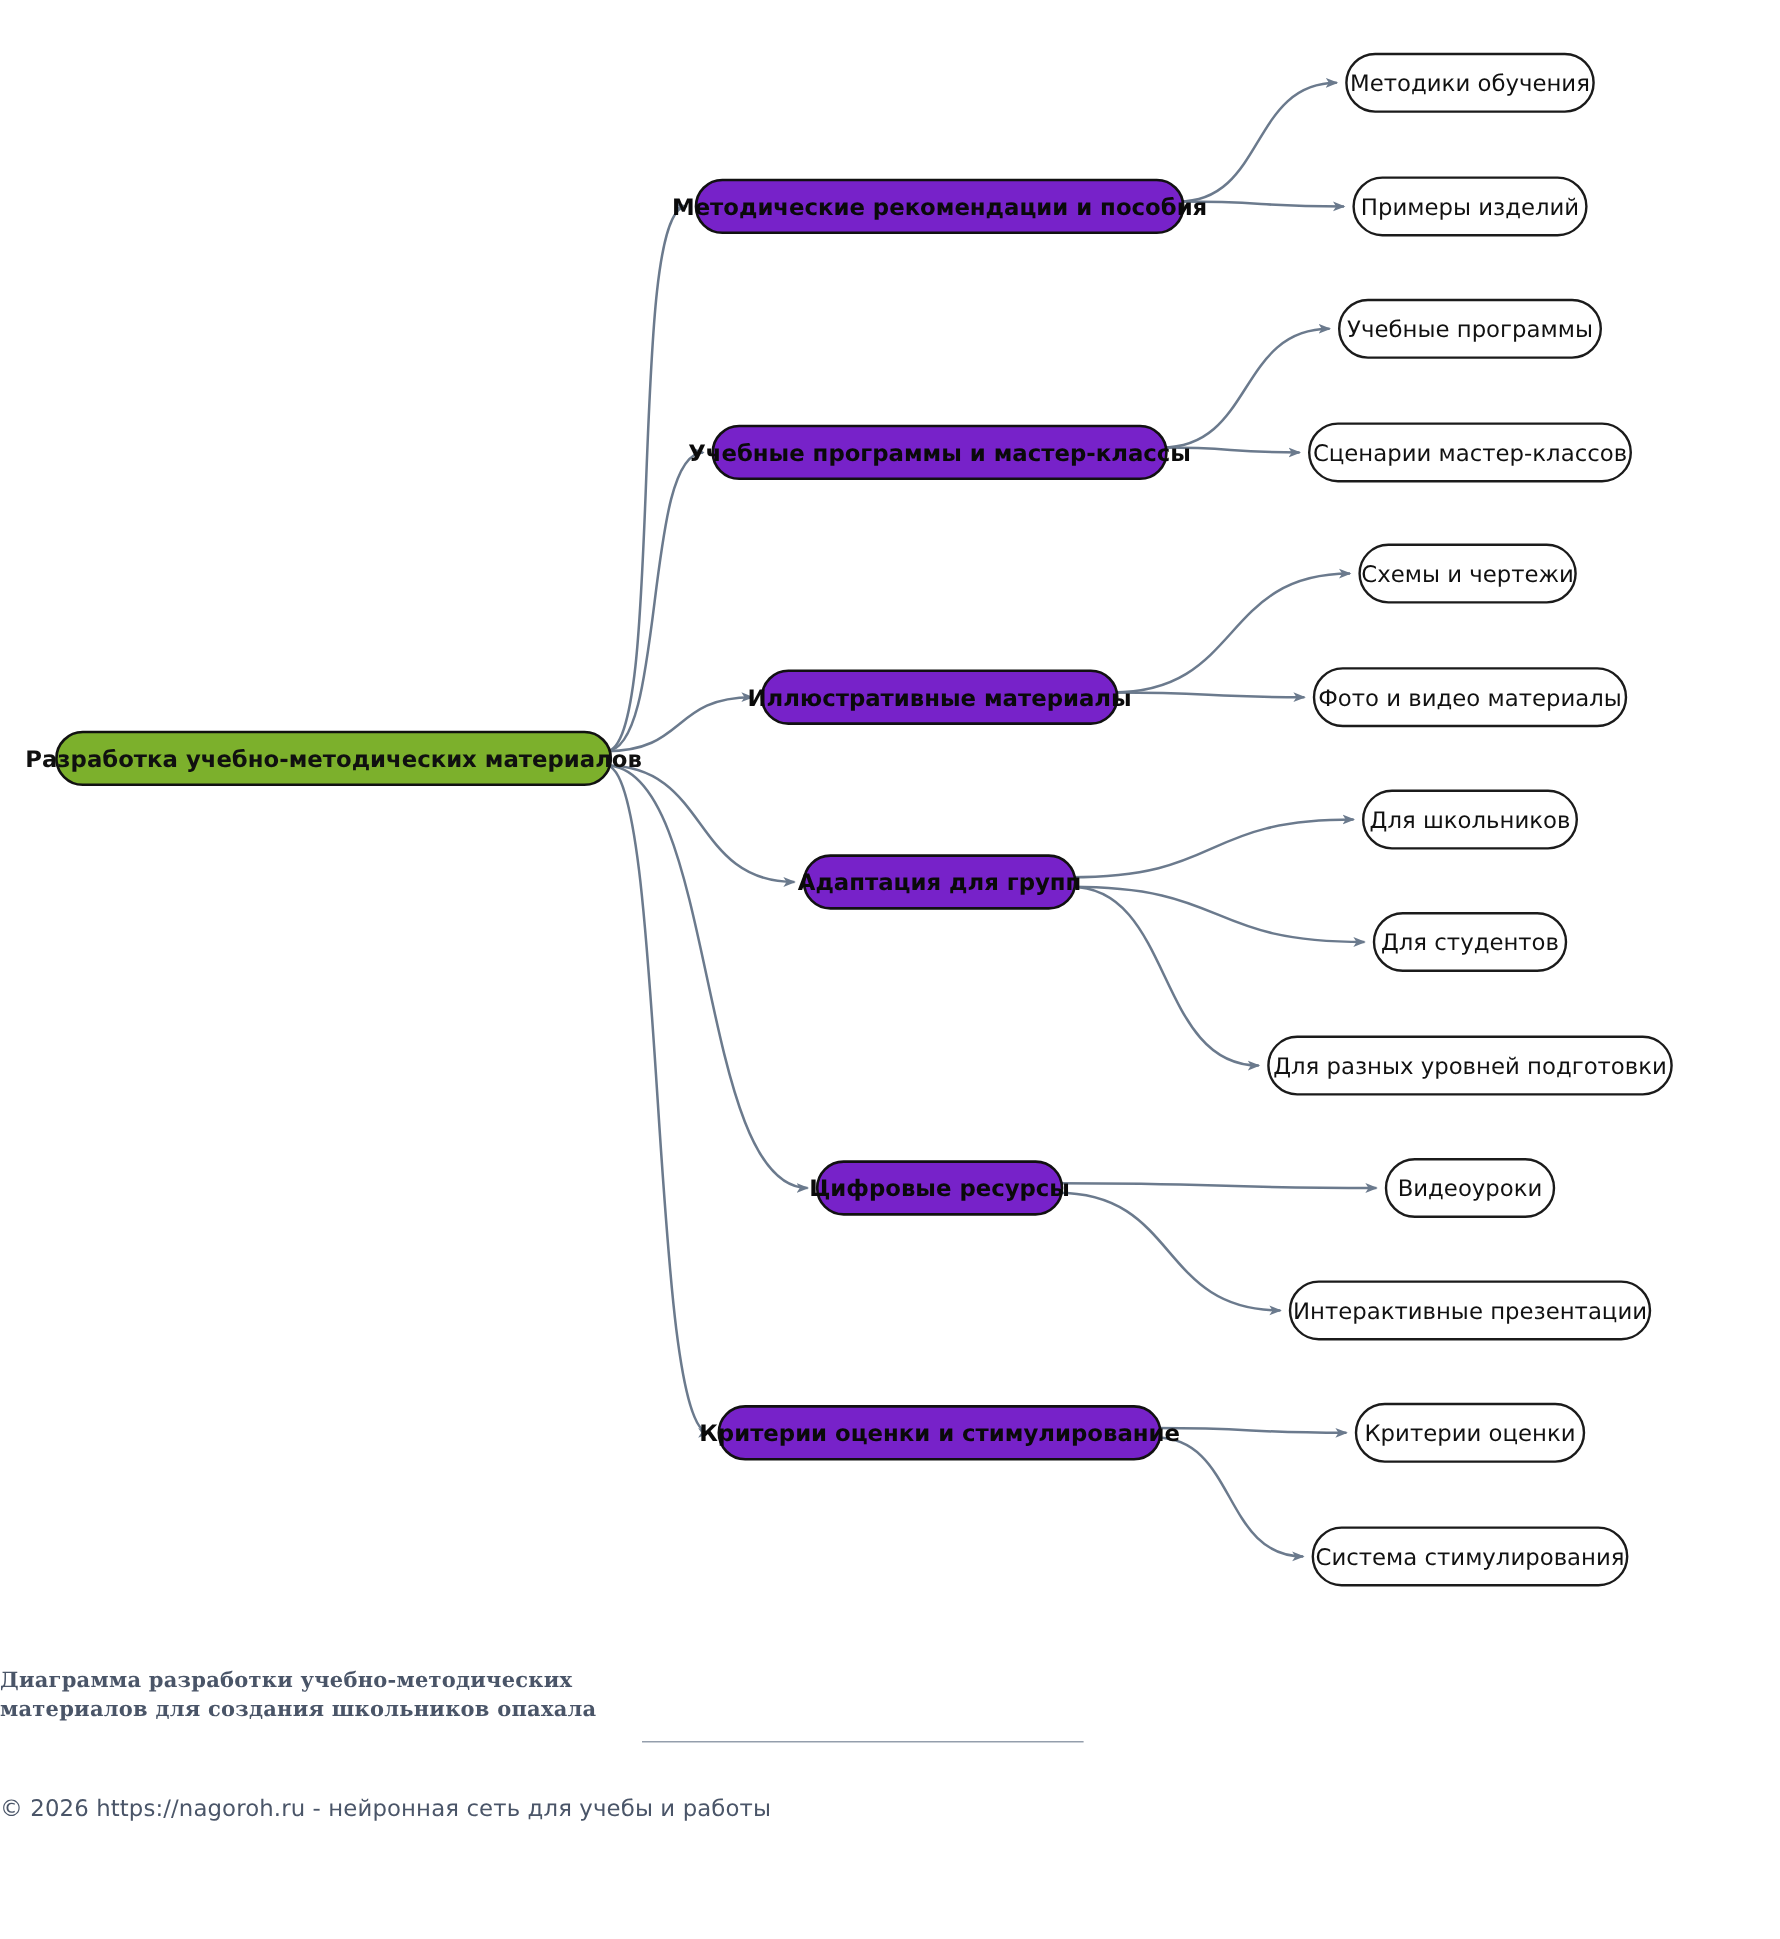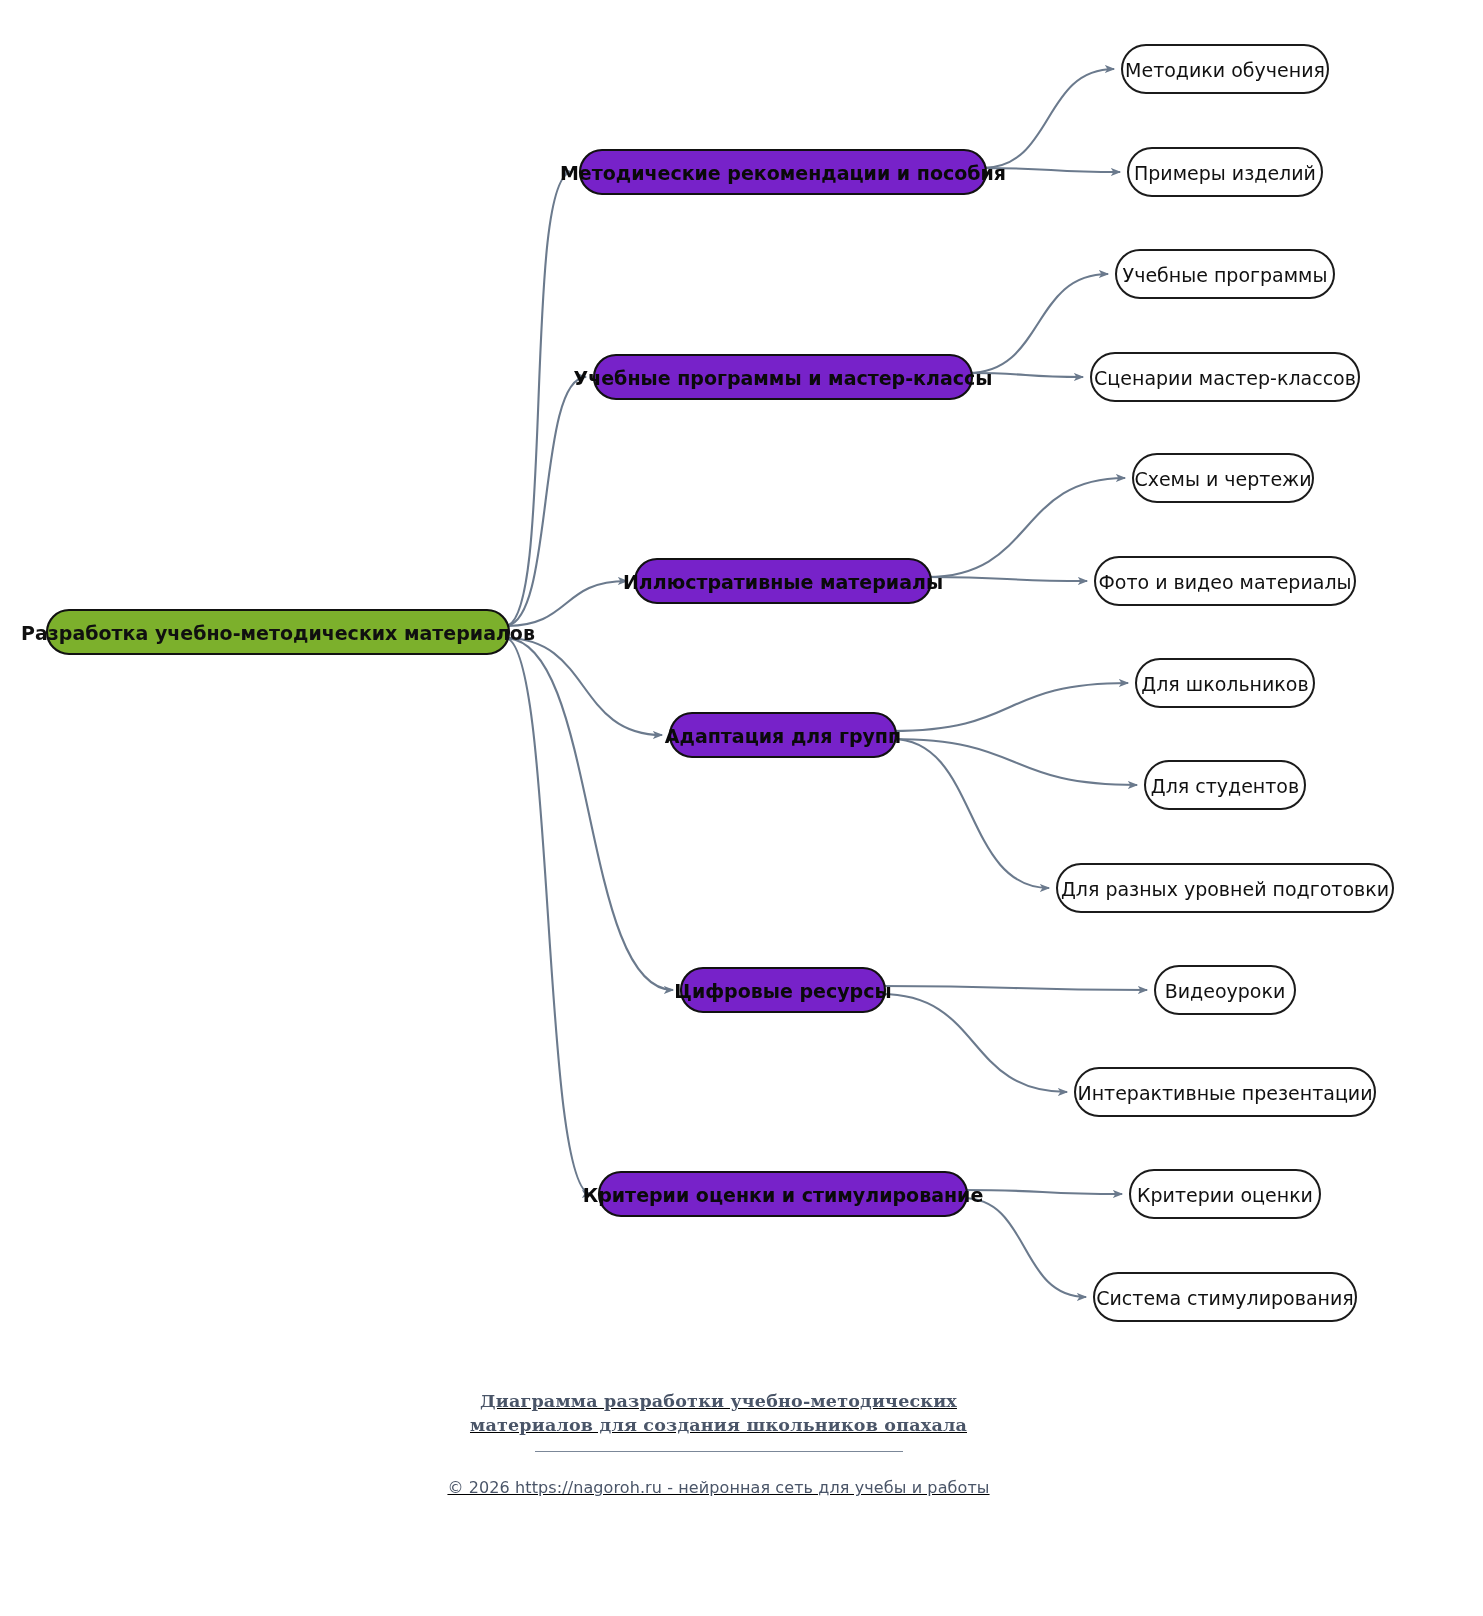--- a/index.html
+++ b/index.html
@@ -66,41 +66,39 @@
     font-weight: 400;
     fill: #111111;
     dominant-baseline: central;
     text-anchor: middle;
   }
   .footer-area {
     position: absolute;
     left: 0;
     top: 1390px;
     width: 1437px;
-    text-align: center;
-    text-decoration: underline;
   }
   .footer-title {
     font-family: "DejaVu Serif", serif;
     font-size: 17.5px;
     font-weight: 700;
     color: #4a5568;
     line-height: 1.35;
     letter-spacing: 0.2px;
   }
   .footer-rule {
     width: 368px;
     height: 0;
     margin: 14px auto 0 auto;
     border-top: 1.6px solid #7b8798;
   }
   .footer-copy {
-    margin-top: 26px;
-    font-family: "DejaVu Sans", sans-serif;
-    font-size: 16px;
+    margin-top: 44px;
+    font-family: "DejaVu Sans", sans-serif;
+    font-size: 19px;
     color: #4a5568;
     letter-spacing: 0.1px;
   }
 </style>
 </head>
 <body>
 
 <div id="diagram-root">
   <svg id="mindmap" viewBox="0 0 1483 1616">
     <defs>

